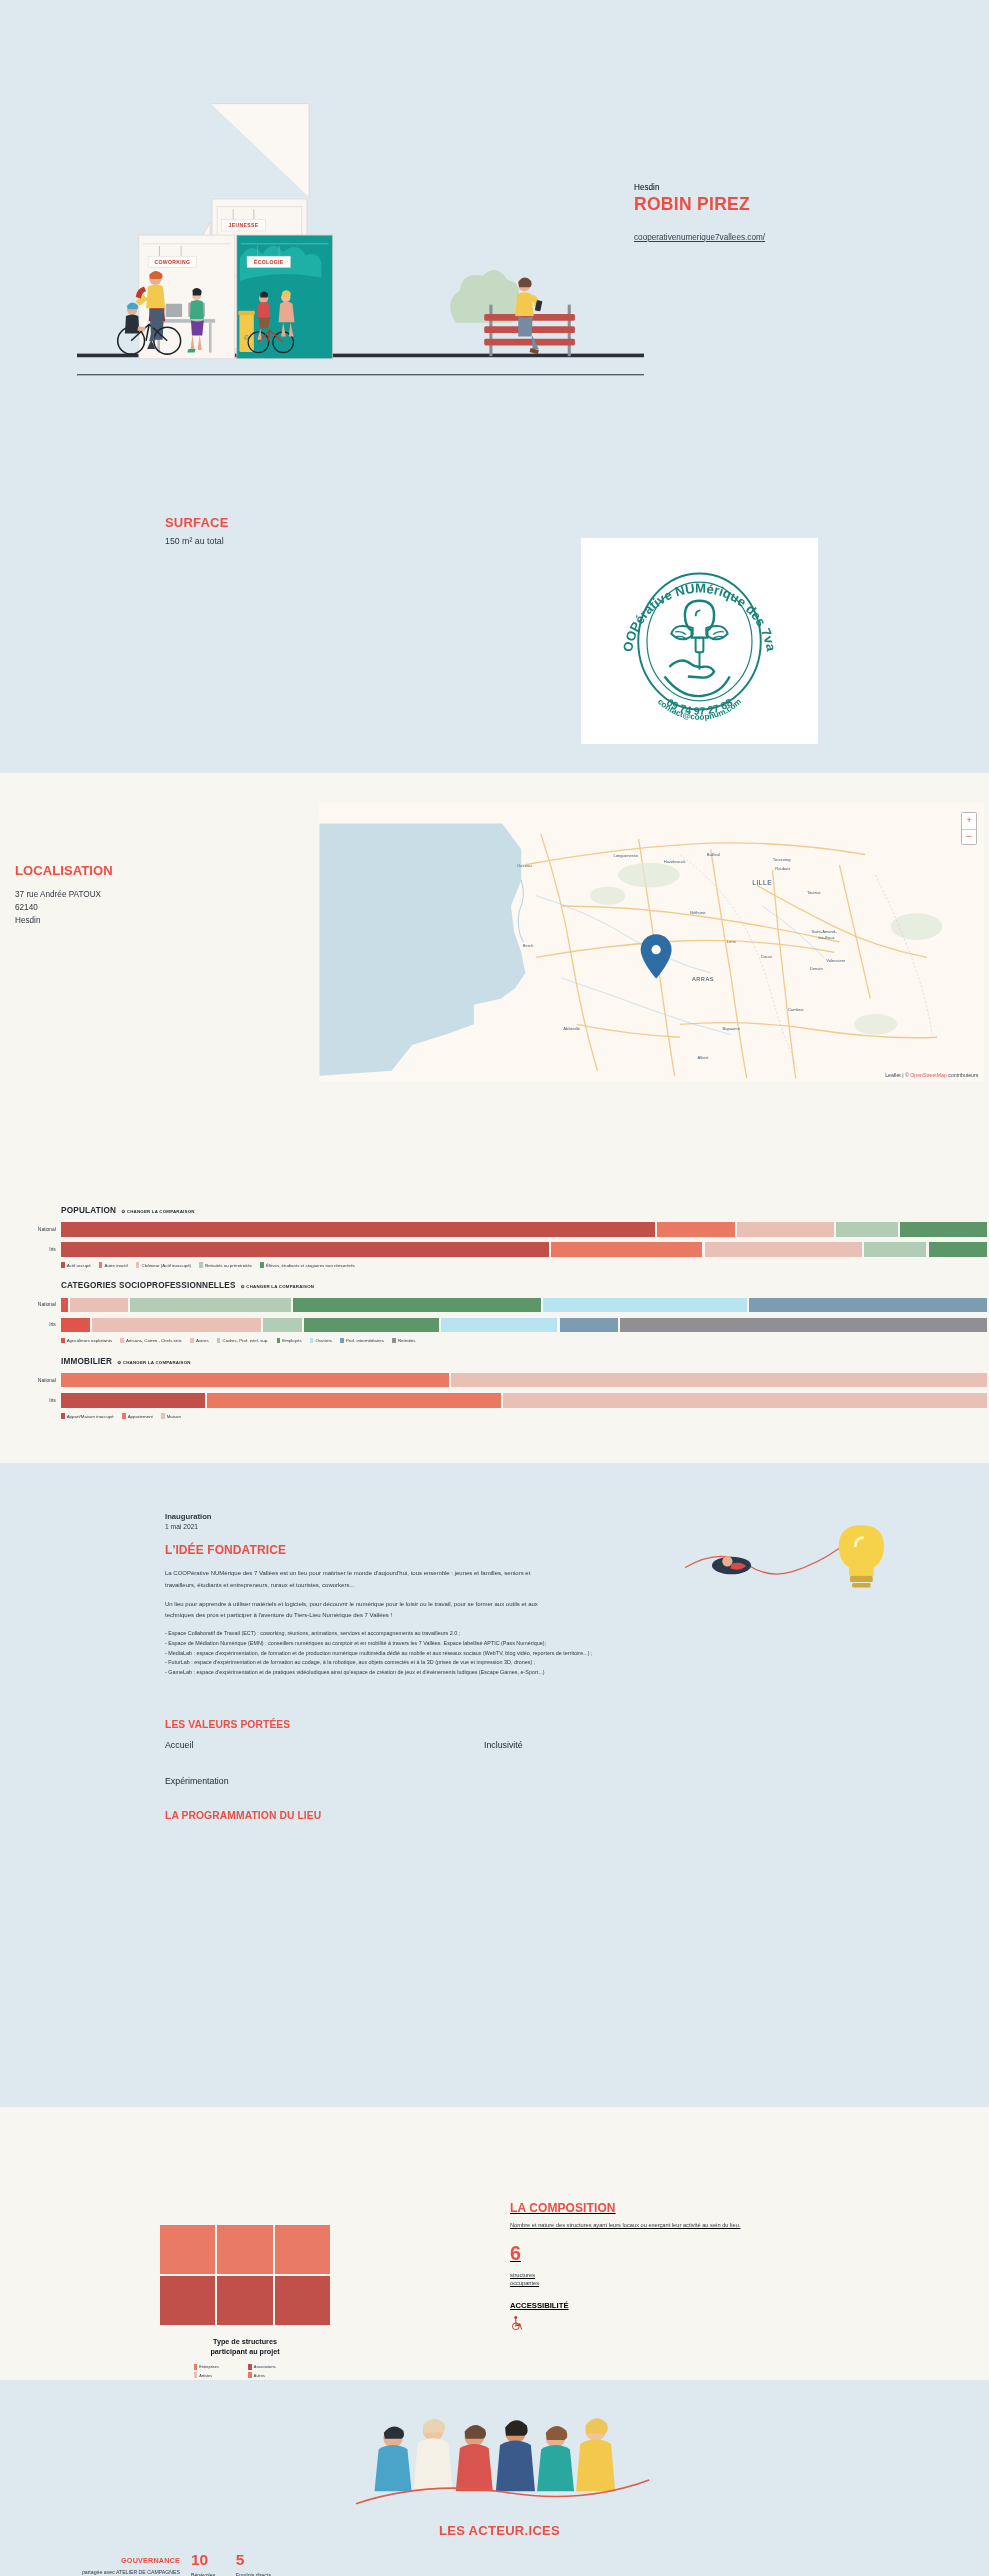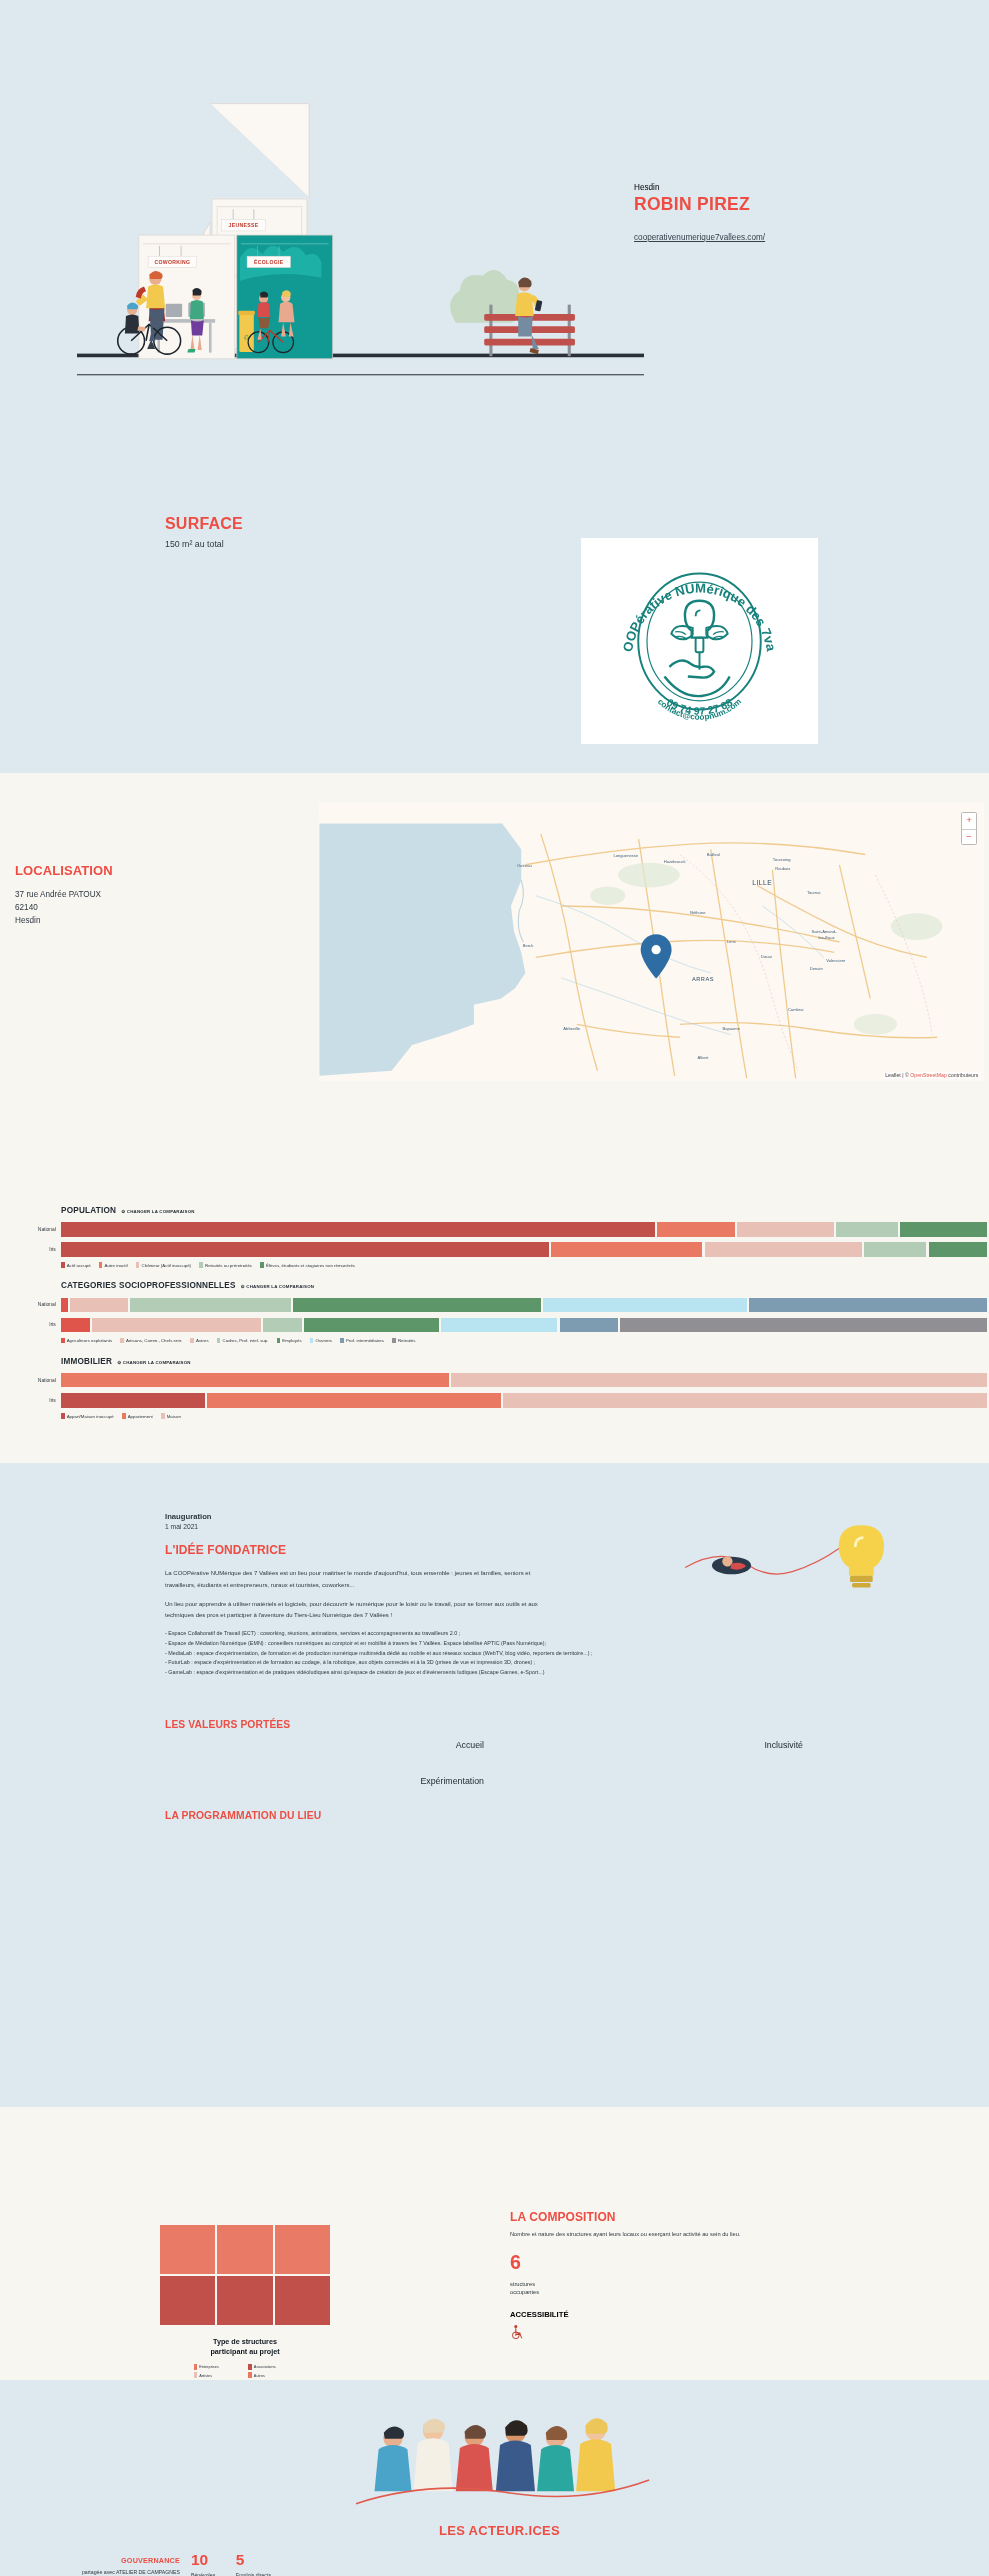--- a/index.html
+++ b/index.html
@@ -33,21 +33,21 @@
   .hero-name {
     font-size: 17.5px; color: #ee4d43; font-weight: 700;
     letter-spacing: 0.3px; margin-top: 2.1px;
   }
   .hero-link {
     display: inline-block; margin-top: 17.5px; font-size: 8.2px;
     color: #35404b; text-decoration: underline;
   }
 
   .surface-block { position: absolute; left: 165px; top: 515px; }
-  .surface-title { font-size: 16px; color: #ee4d43; font-weight: 700; letter-spacing: 0.2px; }
+  .surface-title { font-size: 13px; color: #ee4d43; font-weight: 700; letter-spacing: 0.2px; }
   .surface-val { font-size: 8.8px; color: #2e3840; margin-top: 6.2px; }
 
   .logo-box {
     position: absolute; left: 581px; top: 538px;
     width: 237px; height: 206px; background: #ffffff;
     display: flex; align-items: center; justify-content: center;
   }
 
   
   .loc { position: relative; padding-top: 0; height: 433px; }
@@ -113,21 +113,21 @@
   .idee-title { font-size: 12px; margin: 13.4px 0 11.3px 0; }
   .idee-body { font-size: 6px; color: #2e3840; line-height: 1.85; width: 381px; }
   .idee-body p { margin-bottom: 8.2px; }
   .idee-list { font-size: 5.4px; color: #2e3840; line-height: 1.8; width: 515px; }
   .bulb { position: absolute; right: 72px; top: 57px; }
 
   .valeurs { margin-left: 165px; margin-top: 41px; }
   .valeurs h2 { font-size: 10.3px; margin-bottom: 10px; }
   .valeurs-grid {
     display: grid; grid-template-columns: 319px 319px;
-    row-gap: 26px; font-size: 8.8px; color: #1d252c; text-align: right;
+    row-gap: 26px; font-size: 8.8px; color: #1d252c;
   }
   .prog { margin-left: 165px; margin-top: 24px; }
   .prog h2 { font-size: 10.3px; }
 
   
   .compo { position: relative; height: 273px; }
   .treemap-wrap { position: absolute; left: 160px; top: 118px; width: 170px; }
   .treemap {
     width: 170px; height: 100px;
     display: grid; grid-template-columns: repeat(3, 1fr);
@@ -137,21 +137,21 @@
   .treemap-title {
     text-align: center; font-weight: 700; font-size: 7.2px;
     color: #10181f; line-height: 1.35; margin-top: 12px;
   }
   .treemap-legend {
     margin-top: 7.2px; display: grid; grid-template-columns: 1fr 1fr;
     gap: 2.6px 6.2px; justify-content: center; width: 103px; margin-left: auto; margin-right: auto;
   }
   .treemap-legend .lg { font-size: 3.9px; }
 
-  .compo-text { position: absolute; left: 510px; top: 103px; width: 422px; }
+  .compo-text { position: absolute; left: 510px; top: 94px; width: 422px; text-decoration: underline; }
   .compo-title { font-size: 12px; margin-bottom: 7.2px; }
   .compo-desc { font-size: 5.7px; color: #2e3840; }
   .compo-num { font-size: 19.6px; color: #ee4d43; font-weight: 700; margin-top: 15.5px; line-height: 1; }
   .compo-unit { font-size: 5.7px; color: #2e3840; margin-top: 7.2px; line-height: 1.45; }
   .access-title { font-size: 7.7px; margin-top: 13.4px; }
   .access-icon { margin-top: 5.2px; }
 
   
   .footer { position: relative; height: 228px; }
   .actors { position: absolute; left: 319px; top: 28px; width: 361px; text-align: center; }

